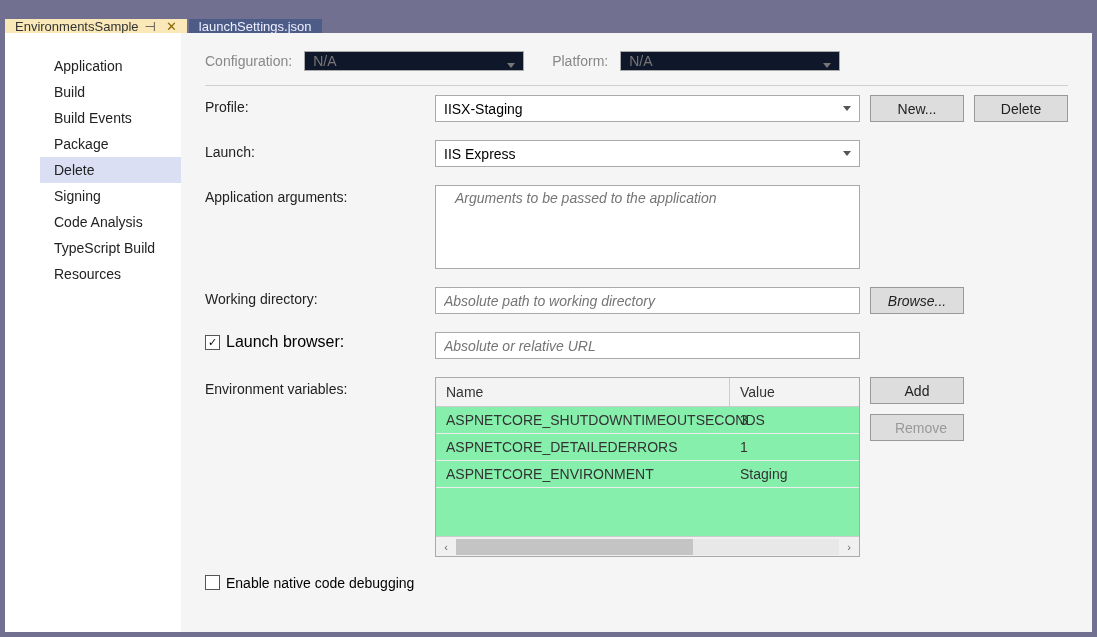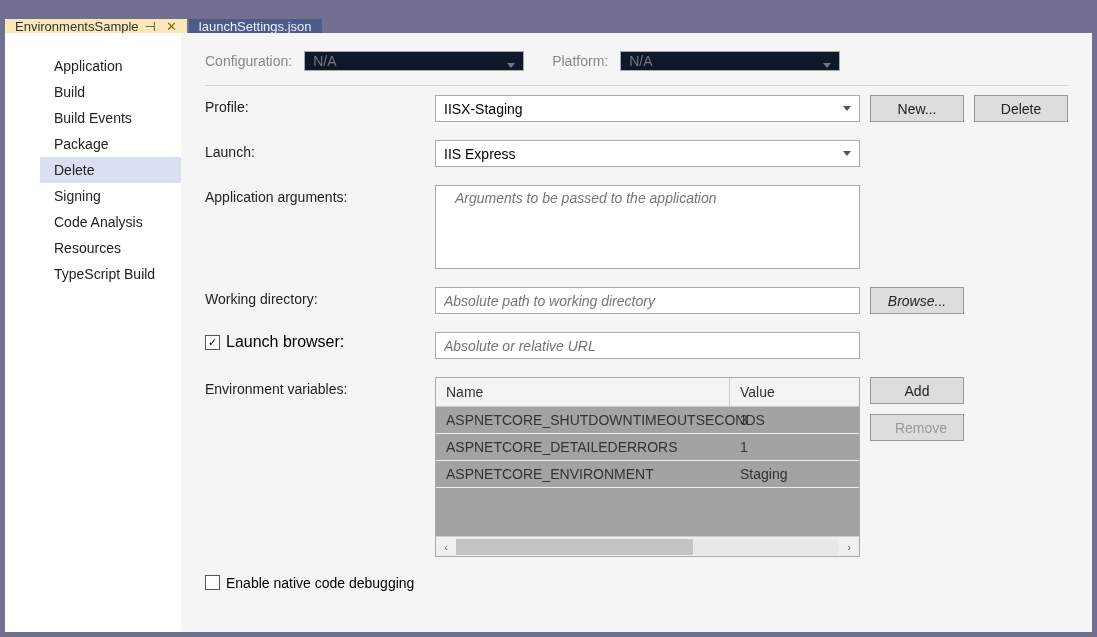--- a/index.html
+++ b/index.html
@@ -24,21 +24,21 @@
     .form-label { width: 230px; font-size: 14px; color: #222; padding-top: 4px; }
     .form-control-area { display: flex; gap: 10px; }
     .select-box { border: 1px solid #aaa; background: #fff; height: 27px; width: 425px; display: flex; align-items: center; padding: 12px 8px; font-size: 14px; position: relative; cursor: pointer; }
     .select-box::after { content: ''; position: absolute; right: 8px; top: 10px; border-left: 4px solid transparent; border-right: 4px solid transparent; border-top: 5px solid #555; }
     .btn { background: #ddd; border: 1px solid #999; height: 27px; width: 94px; font-size: 14px; color: #222; cursor: pointer; }
     .btn.wide { width: 94px; font-style: italic; }
     .textarea-box { border: 1px solid #aaa; background: #fff; width: 425px; height: 84px; padding: 4px 19px; font-size: 14px; color: #888; font-style: italic; resize: none; }
     .input-box { border: 1px solid #aaa; background: #fff; width: 425px; height: 27px; padding: 0 8px; font-size: 14px; color: #888; font-style: italic; }
     .checkbox-row { width: 230px; display: flex; align-items: center; gap: 6px; padding-top: 1px; }
     .checkbox { width: 15px; height: 15px; border: 1px solid #555; display: inline-flex; align-items: center; justify-content: center; font-size: 11px; background: #fff; cursor: pointer; }
-    .env-table { border: 1px solid #aaa; background: #a3a3a3; width: 425px; height: 180px; display: flex; flex-direction: column; }
+    .env-table { border: 1px solid #aaa; background: #86efac; width: 425px; height: 180px; display: flex; flex-direction: column; }
     .env-header { display: flex; background: #f3f3f3; border-bottom: 1px solid #ccc; }
     .env-header-cell { padding: 6px 10px; font-size: 14px; color: #333; border-right: 1px solid #ccc; }
     .env-header-cell:first-child { width: 294px; }
     .env-header-cell:last-child { flex: 1; border-right: none; }
     .env-body { flex: 1; }
     .env-row { display: flex; border-bottom: 1px solid #eee; }
     .env-cell { padding: 5px 10px; font-size: 14px; color: #333; }
     .env-cell:first-child { width: 294px; }
     .env-cell:last-child { flex: 1; }
     .env-scroll { display: flex; border-top: 1px solid #ccc; height: 20px; background: #f0f0f0; align-items: center; }
@@ -66,22 +66,22 @@
 
   <div class="content">
     <div class="sidebar">
       <div class="sidebar-item">Application</div>
       <div class="sidebar-item">Build</div>
       <div class="sidebar-item">Build Events</div>
       <div class="sidebar-item">Package</div>
       <div class="sidebar-item active">Delete</div>
       <div class="sidebar-item">Signing</div>
       <div class="sidebar-item">Code Analysis</div>
+      <div class="sidebar-item">TypeScript Build</div>
       <div class="sidebar-item">Resources</div>
-      <div class="sidebar-item">TypeScript Build</div>
     </div>
 
     <div class="main">
       <div class="top-row">
         <span class="top-label">Configuration:</span>
         <div class="disabled-select">
           <span>N/A</span>
         </div>
         <span class="top-label" style="margin-left:20px">Platform:</span>
         <div class="disabled-select">

